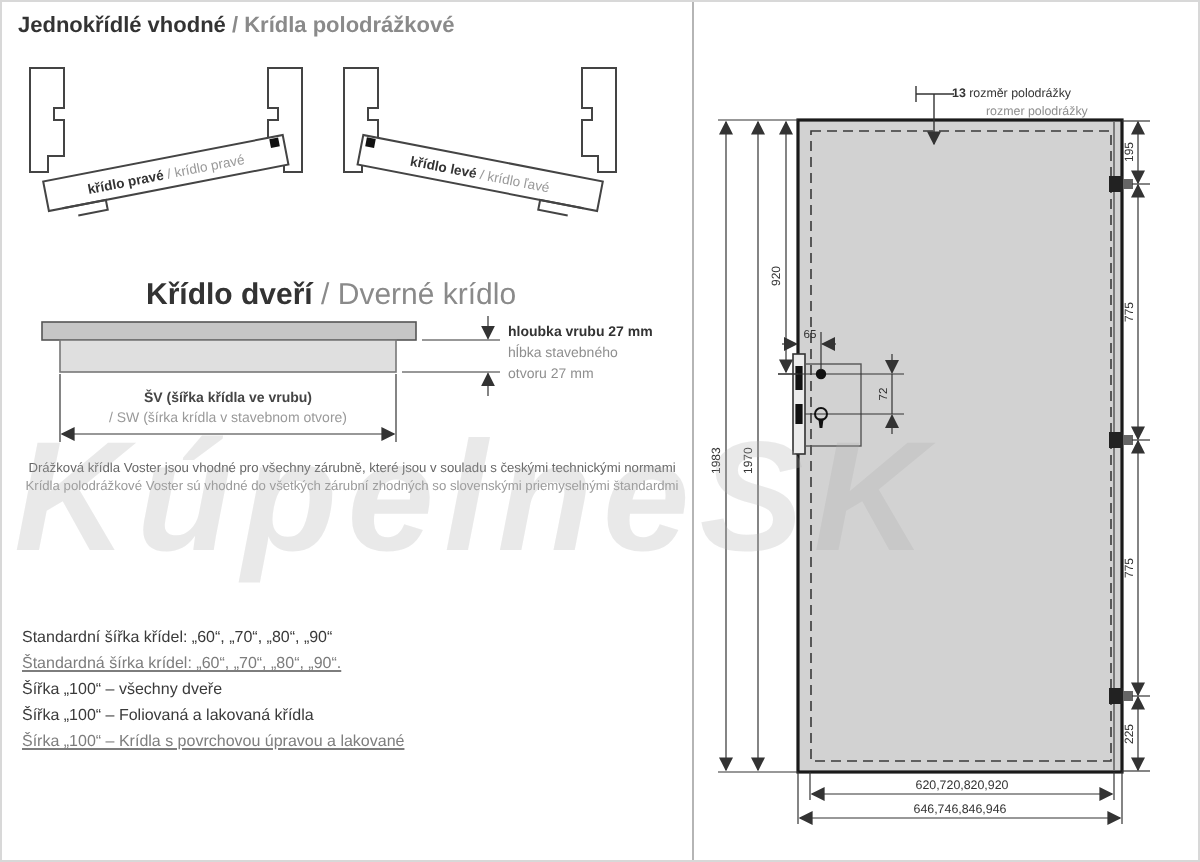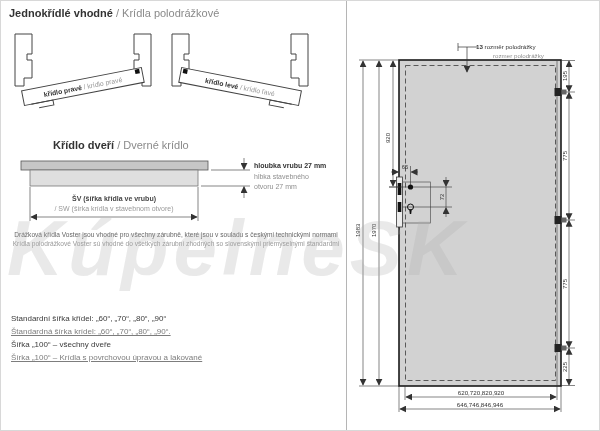--- a/index.html
+++ b/index.html
@@ -1,22 +1,22 @@
 <!DOCTYPE html>
 <html><head>
 <meta charset="utf-8">
 <style>
   html,body{margin:0;padding:0;}
   body{width:600px;height:431px;position:relative;background:#fff;overflow:hidden;
        font-family:"Liberation Sans","DejaVu Sans",sans-serif;color:#333;
        border:1px solid #d8d8d8;box-sizing:border-box;}
   .abs{position:absolute;}
   .title{left:8px;top:6px;font-size:11px;font-weight:bold;}
-  .title .sk{color:#8a8a8a;font-weight:normal;}
-  .h2{left:52px;top:138px;font-size:11px;font-weight:bold;}
+  .title .sk{color:#8a8a8a;font-weight:bold;}
+  .h2{left:72px;top:138px;font-size:15px;font-weight:bold;}
   .h2 .sk{color:#8a8a8a;font-weight:normal;}
   .note{left:5px;top:229px;width:340px;text-align:center;font-size:6.6px;line-height:9px;color:#666;}
   .note .sk{color:#9a9a9a;}
   .widths{left:10px;top:311px;font-size:8px;line-height:13px;}
   .widths .cs{font-weight:normal;color:#3a3a3a;}
   .widths .sk{color:#7d7d7d;text-decoration:underline;}
   .divider{left:345px;top:0;width:1px;height:431px;background:#b5b5b5;}
   .watermark{left:6px;top:162px;width:594px;font-size:78px;font-weight:bold;font-style:italic;
              color:#adadad;opacity:.26;letter-spacing:5px;white-space:nowrap;pointer-events:none;margin-top:40px;}
   svg text{font-family:"Liberation Sans","DejaVu Sans",sans-serif;}
@@ -86,20 +86,21 @@
 
 <div class="abs note">
   <div class="cs">Drážková křídla Voster jsou vhodné pro všechny zárubně, které jsou v souladu s českými technickými normami</div>
   <div class="sk">Krídla polodrážkové Voster sú vhodné do všetkých zárubní zhodných so slovenskými priemyselnými štandardmi</div>
 </div>
 
 <div class="abs widths">
   <div class="cs">Standardní šířka křídel: „60“, „70“, „80“, „90“</div>
   <div class="sk">Štandardná šírka krídel: „60“, „70“, „80“, „90“.</div>
   <div class="cs">Šířka „100“ – všechny dveře</div>
+  <div class="cs">Šířka „100“ – Foliovaná a lakovaná křídla</div>
   <div class="sk">Šírka „100“ – Krídla s povrchovou úpravou a lakované</div>
 </div>
 
 <div class="abs divider"></div>
 
 <svg class="abs" style="left:345px;top:0" width="255" height="431" viewBox="0 0 255 431">
   <defs>
     <marker id="ar" viewBox="0 0 10 10" refX="9" refY="5" markerWidth="7" markerHeight="7" orient="auto-start-reverse" markerUnits="userSpaceOnUse">
       <path d="M0,0 L10,5 L0,10 Z" fill="#333"></path>
     </marker>

